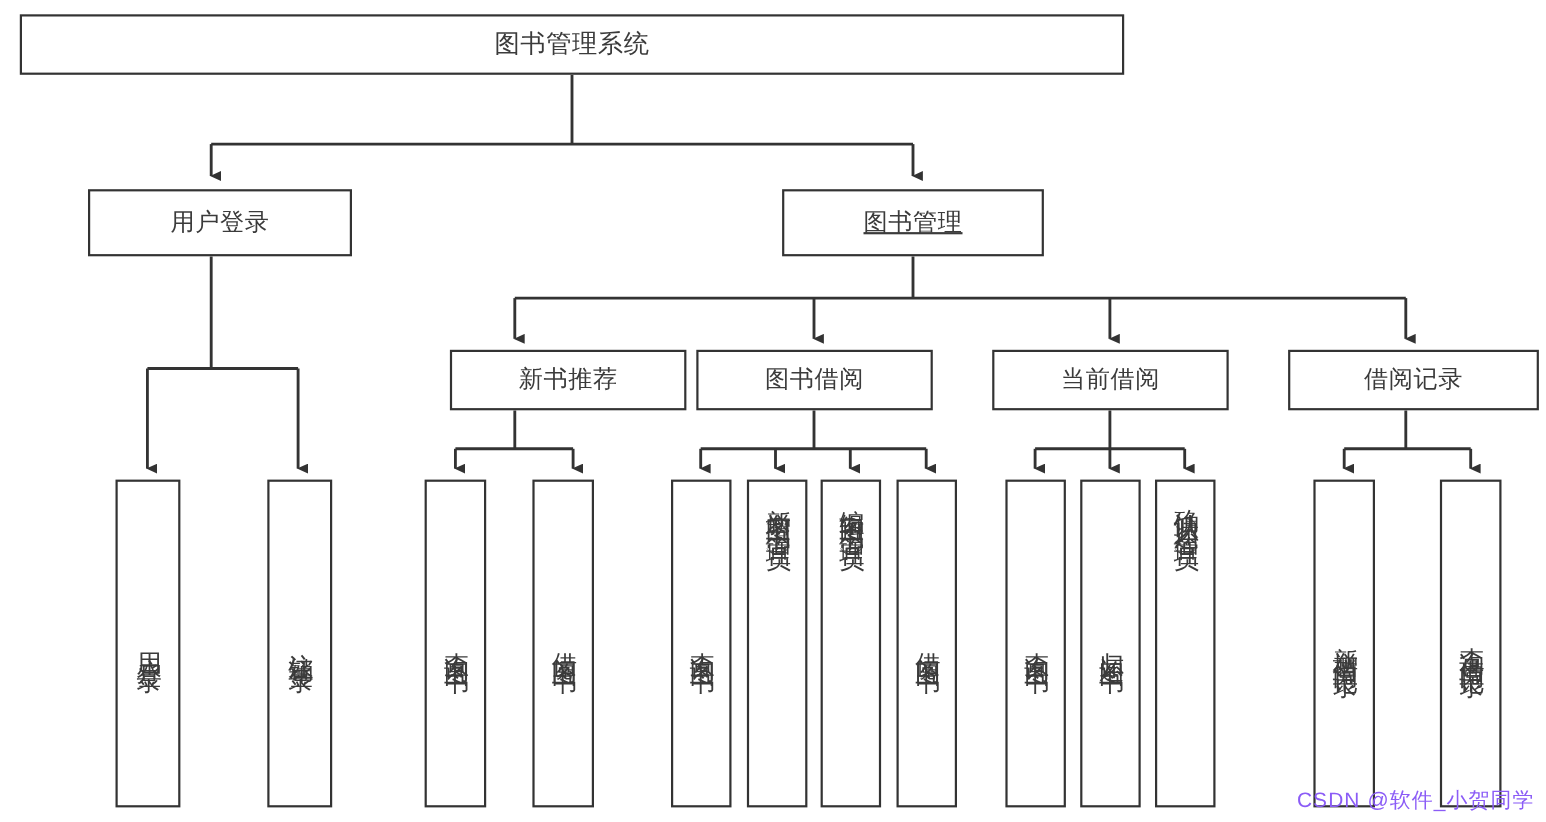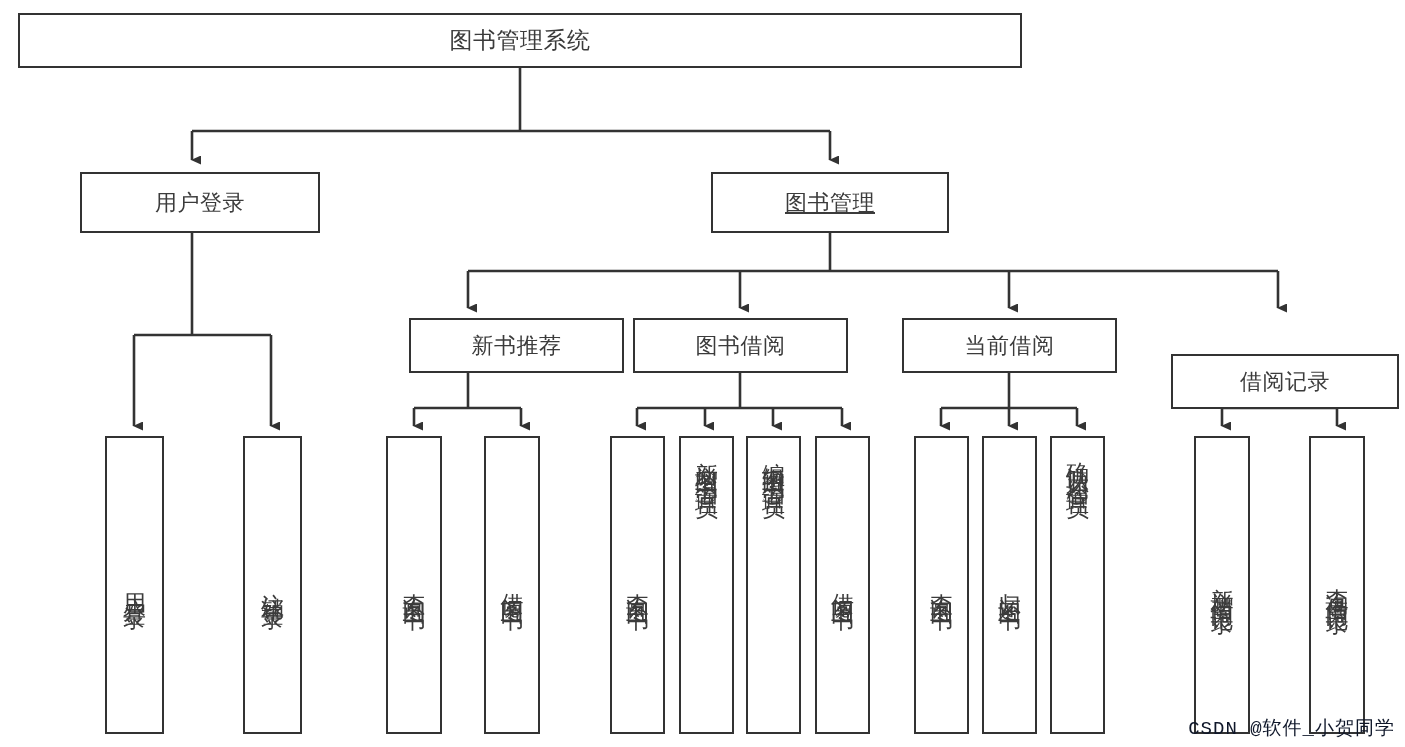--- a/index.html
+++ b/index.html
@@ -72,25 +72,25 @@
   }
   .node.v.mid-text {
     align-items: center;
     padding-top: 0;
   }
   #watermark {
     position: absolute;
     right: 10px;
     bottom: 6px;
     font-size: 19px;
-    color: #0f172a;
+    color: #8b5cf6;
     letter-spacing: 1px;
     z-index: 5;
     white-space: nowrap;
-    font-family: Liberation Mono, monospace;
+    font-family: Liberation Sans, sans-serif;
   }
 </style>
 </head>
 <body>
 
 <div id="diagram-root">
 
   <svg id="edges-layer" viewBox="0 0 1405 747" width="1405" height="747" xmlns="http://www.w3.org/2000/svg">
     <defs>
       <marker id="arrowhead" markerWidth="9" markerHeight="10" refX="4.5" refY="9" orient="auto" markerUnits="userSpaceOnUse">
@@ -158,21 +158,21 @@
   </div>
 
   <div class="node h" style="left:902px; top:318px; width:215px; height:55px;">
     <span class="node-label">当前借阅</span>
   </div>
 
   <div class="node h" style="left:633px; top:318px; width:215px; height:55px;">
     <span class="node-label">图书借阅</span>
   </div>
 
-  <div class="node h" style="left:1171px; top:318px; width:228px; height:55px;margin-top:36px;">
+  <div class="node h" style="left:1171px; top:318px; width:228px; height:55px;">
     <span class="node-label">借阅记录</span>
   </div>
 
   <div class="node v mid-text" style="left:105px; top:436px; width:59px; height:298px;">
     <span class="node-label">用户登录</span>
   </div>
 
   <div class="node v mid-text" style="left:243px; top:436px; width:59px; height:298px;">
     <span class="node-label">注销登录</span>
   </div>

